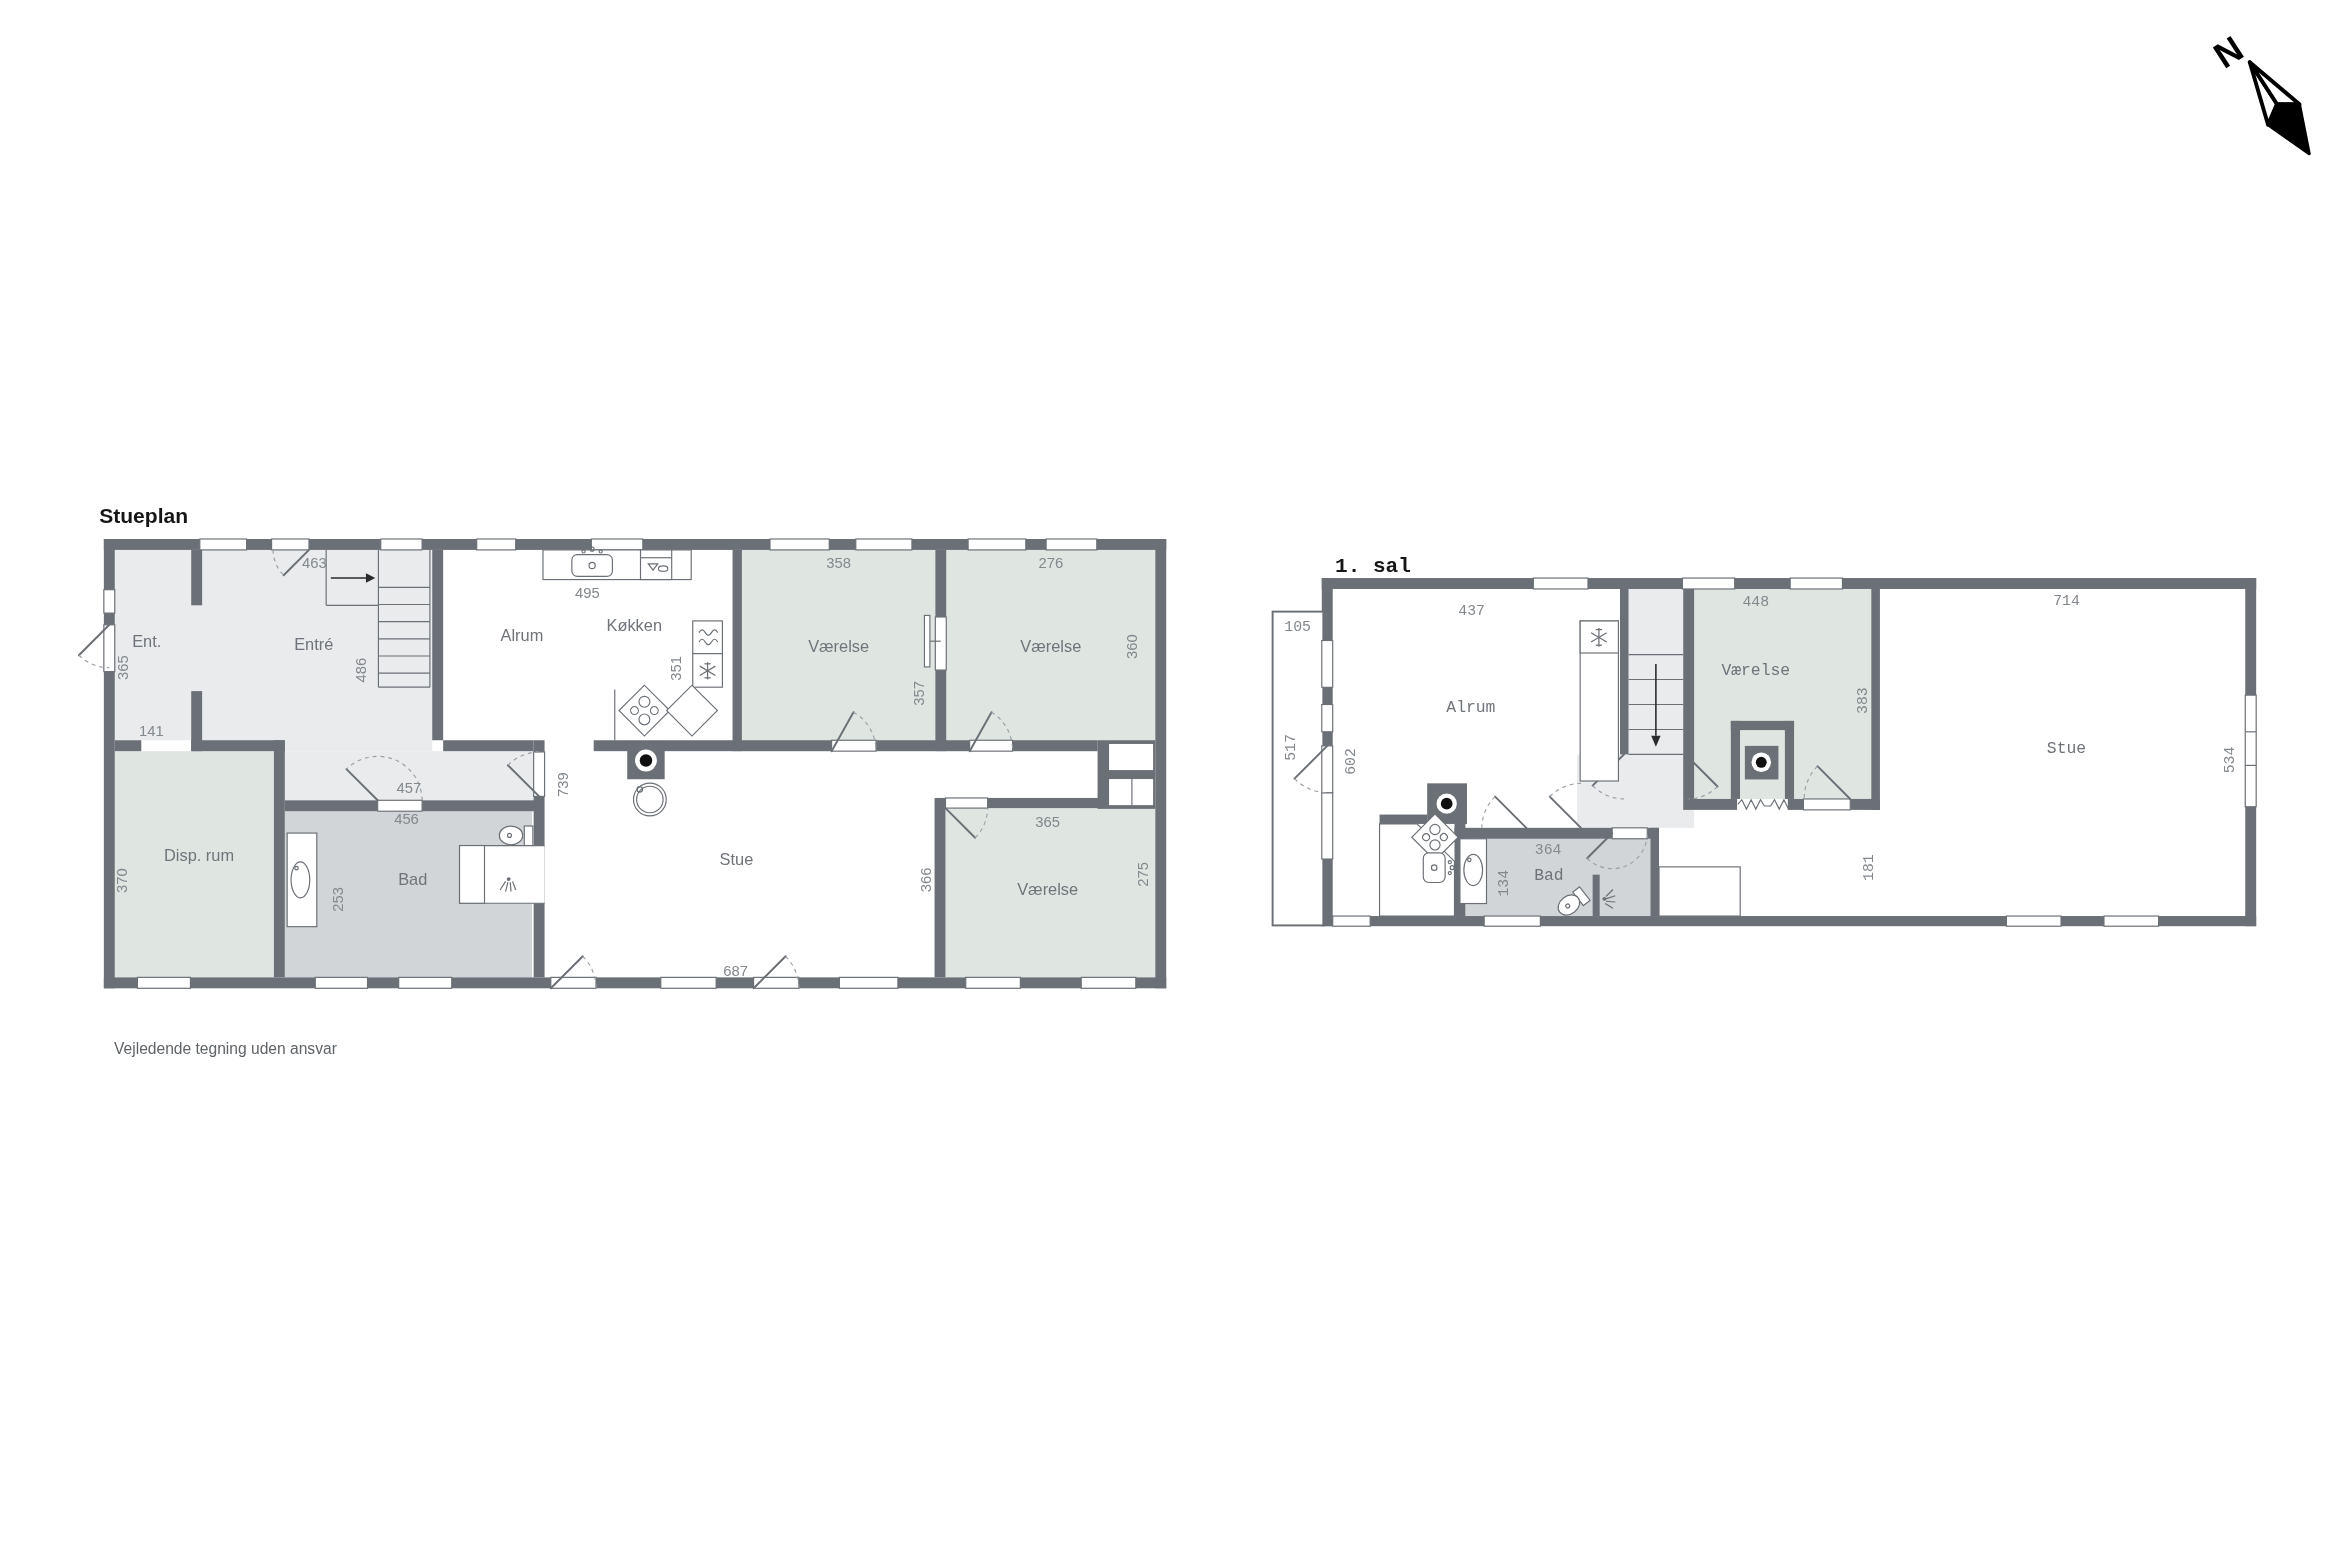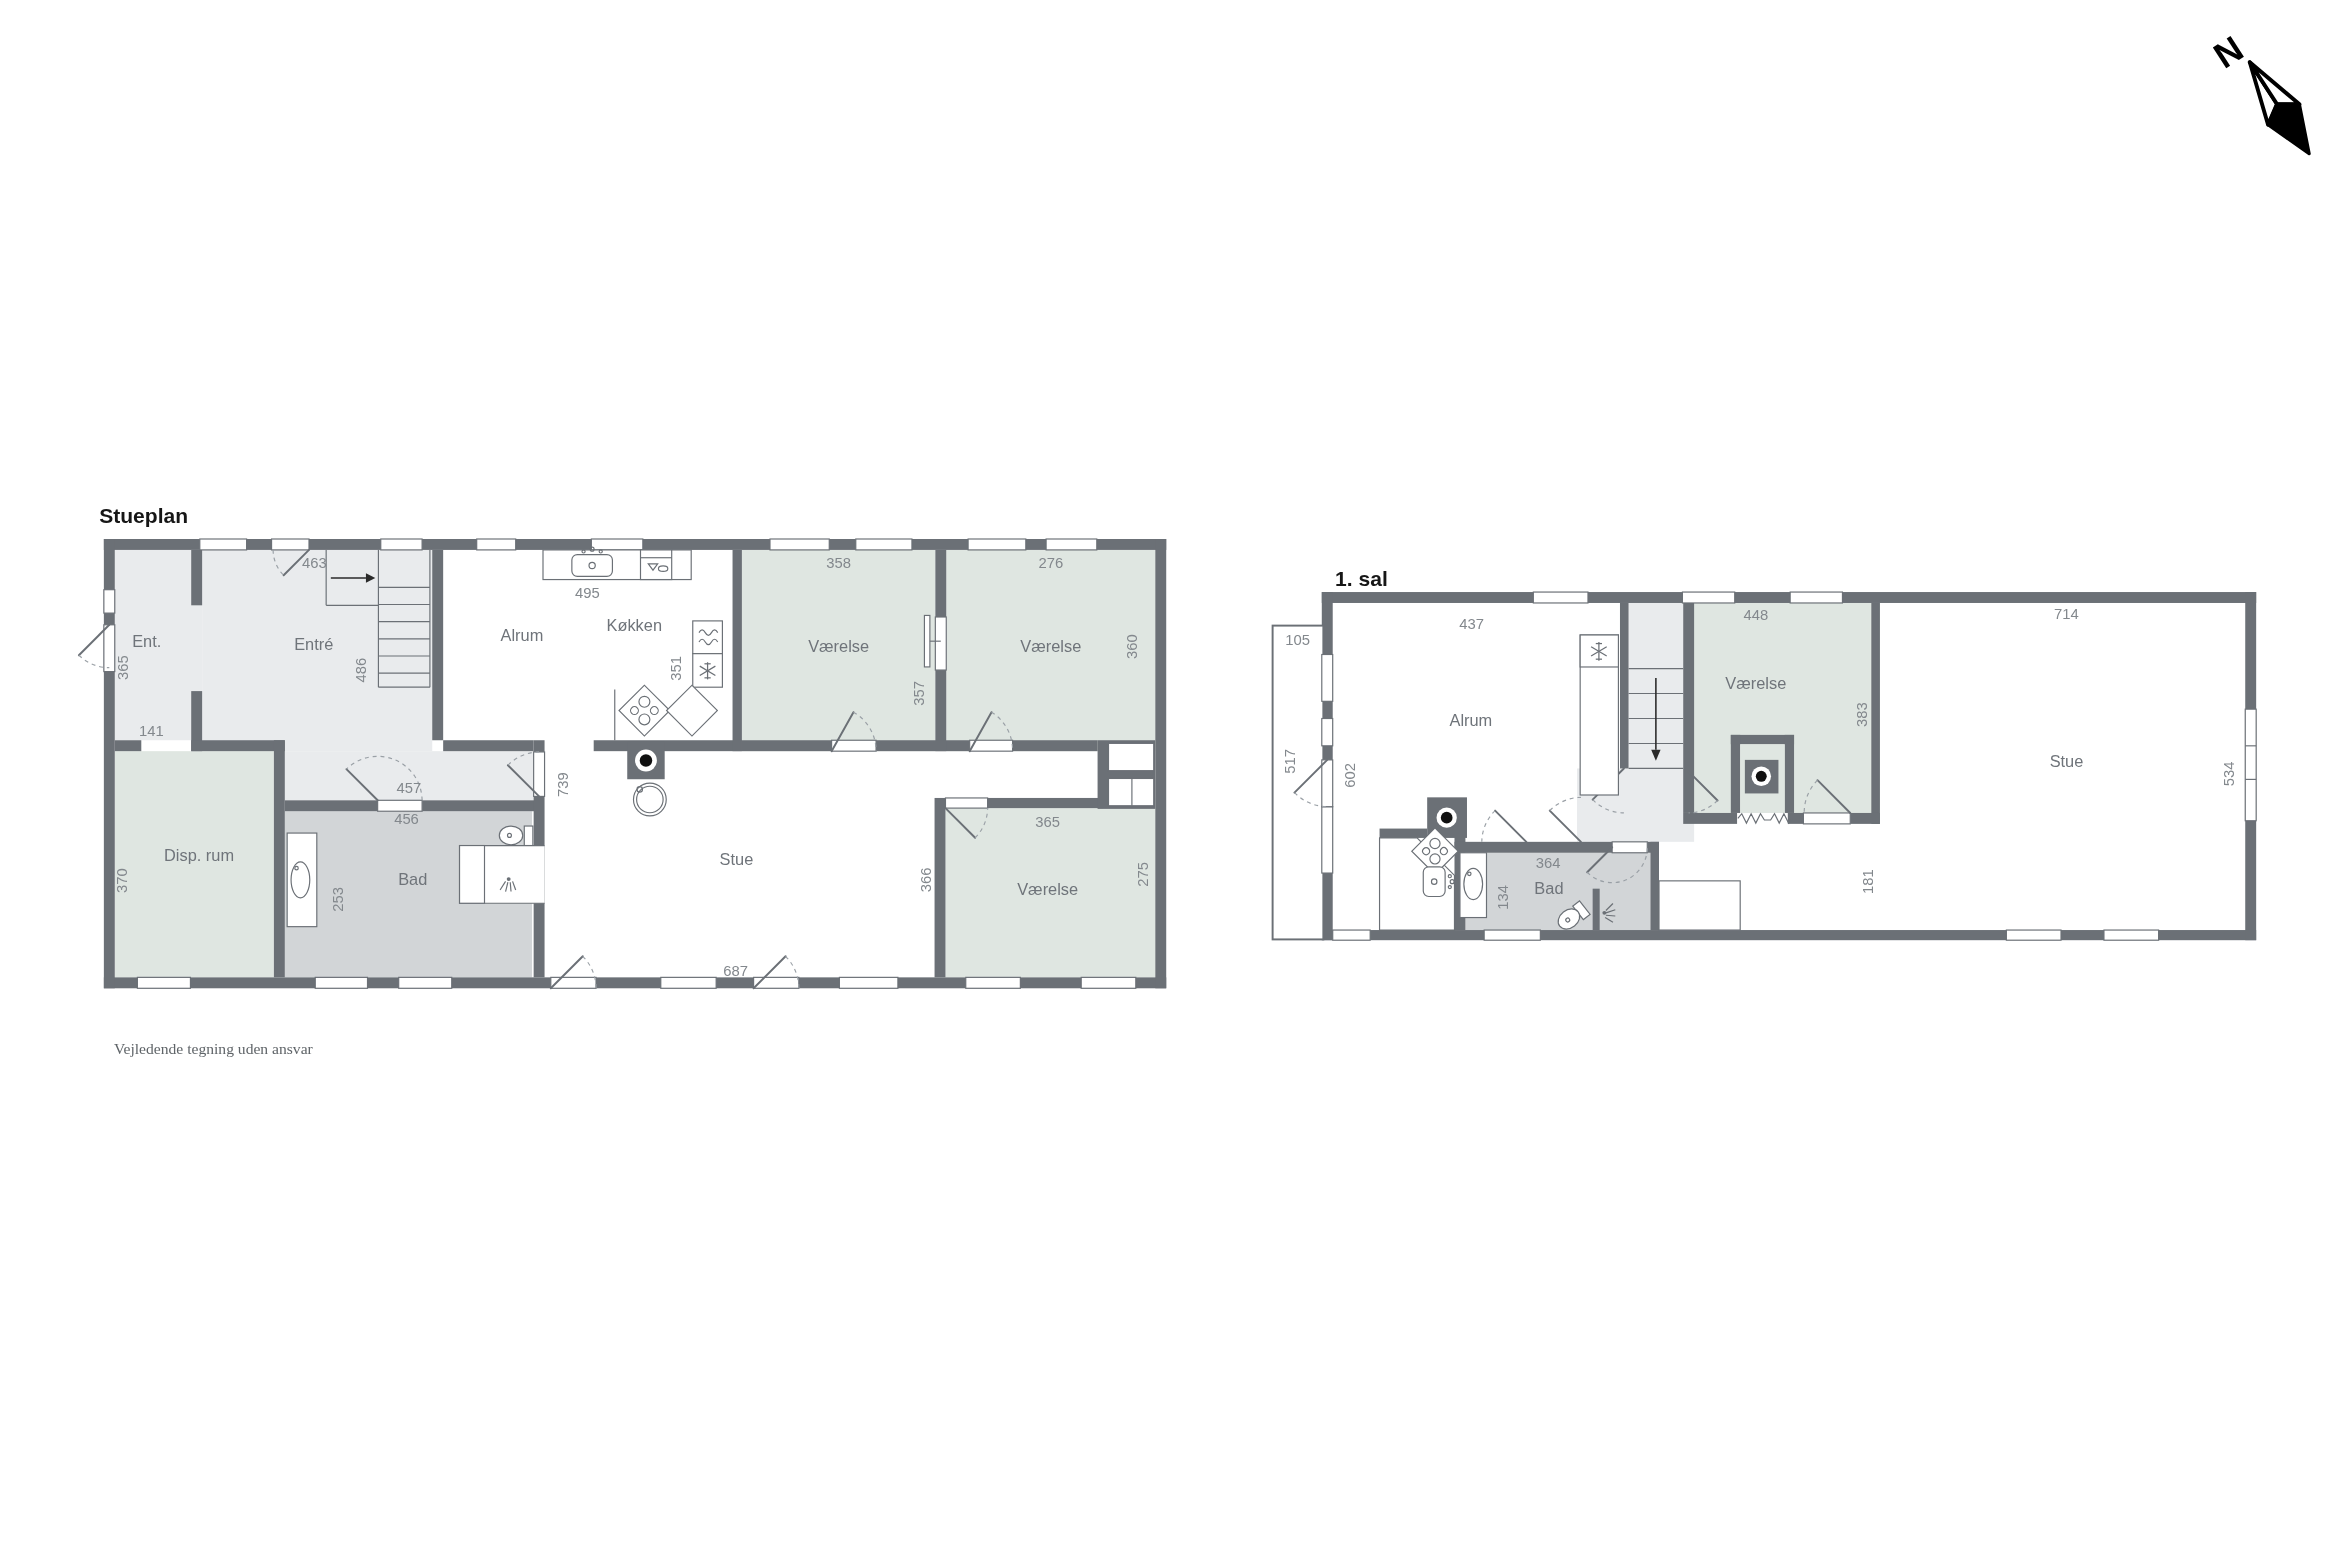--- a/index.html
+++ b/index.html
@@ -14,21 +14,21 @@
   .leaf{stroke:#6b7076;stroke-width:2.5;stroke-linecap:round;}
   .arc{fill:none;stroke:#9aa0a6;stroke-width:1.5;stroke-dasharray:5 5;}
   .dim{font-size:19px;fill:#83888d;}
   .room{font-size:21px;fill:#6f747a;}
   .ttl{font-size:27px;font-weight:bold;fill:#161616;}
   .mid{text-anchor:middle;}
   .floor-light{fill:#e9ebed;}
   .floor-green{fill:#dfe6e1;}
   .floor-gray{fill:#d2d5d7;}
   .floor-white{fill:#ffffff;}
-  #footer{font-size:15.6px;color:#5f6468;font-family:Liberation Serif, serif;}
+  #footer{font-size:15.6px;color:#5f6468;}
 </style>
 </head>
 <body>
 
 <div id="page">
 
   <div class="abs" style="left:2201px;top:7.8px;width:156px;height:187px;">
     <svg width="156" height="187" viewBox="0 0 200 240">
       <g transform="translate(105,135) rotate(-33)">
         <text x="-16" y="-88" class="mid" style="font-size:46px;font-weight:bold;fill:#000;">N</text>
@@ -278,21 +278,21 @@
       <text x="1226" y="87" class="dim mid">276</text>
       <text transform="rotate(-90 1330 188)" x="1330" y="195" class="dim mid">360</text>
       <text x="822" y="610" class="dim mid">687</text>
       <text x="1222" y="419" class="dim mid">365</text>
       <text transform="rotate(-90 1066 487)" x="1066" y="494" class="dim mid">366</text>
       <text transform="rotate(-90 1344 480)" x="1344" y="487" class="dim mid">275</text>
     </g>
   </svg>
   </div>
 
-  <div class="abs" style="left:1257px;top:545px;width:1046px;height:500px;">
+  <div class="abs" style="left:1257px;top:531px;width:1046px;height:500px;font-family:Liberation Mono, monospace;">
   <svg width="1046" height="500" viewBox="0 0 1340 640">
     <text x="100" y="52" class="ttl">1. sal</text>
 
     <g>
       <rect x="97" y="74" width="1169" height="419" class="floor-white"></rect>
       <rect x="476" y="74" width="70" height="276" class="floor-light"></rect>
       <rect x="410" y="286" width="150" height="94" class="floor-light"></rect>
       <rect x="560" y="74" width="238" height="269" class="floor-green"></rect>
       <rect x="267" y="394" width="237" height="99" class="floor-gray"></rect>
     </g>

